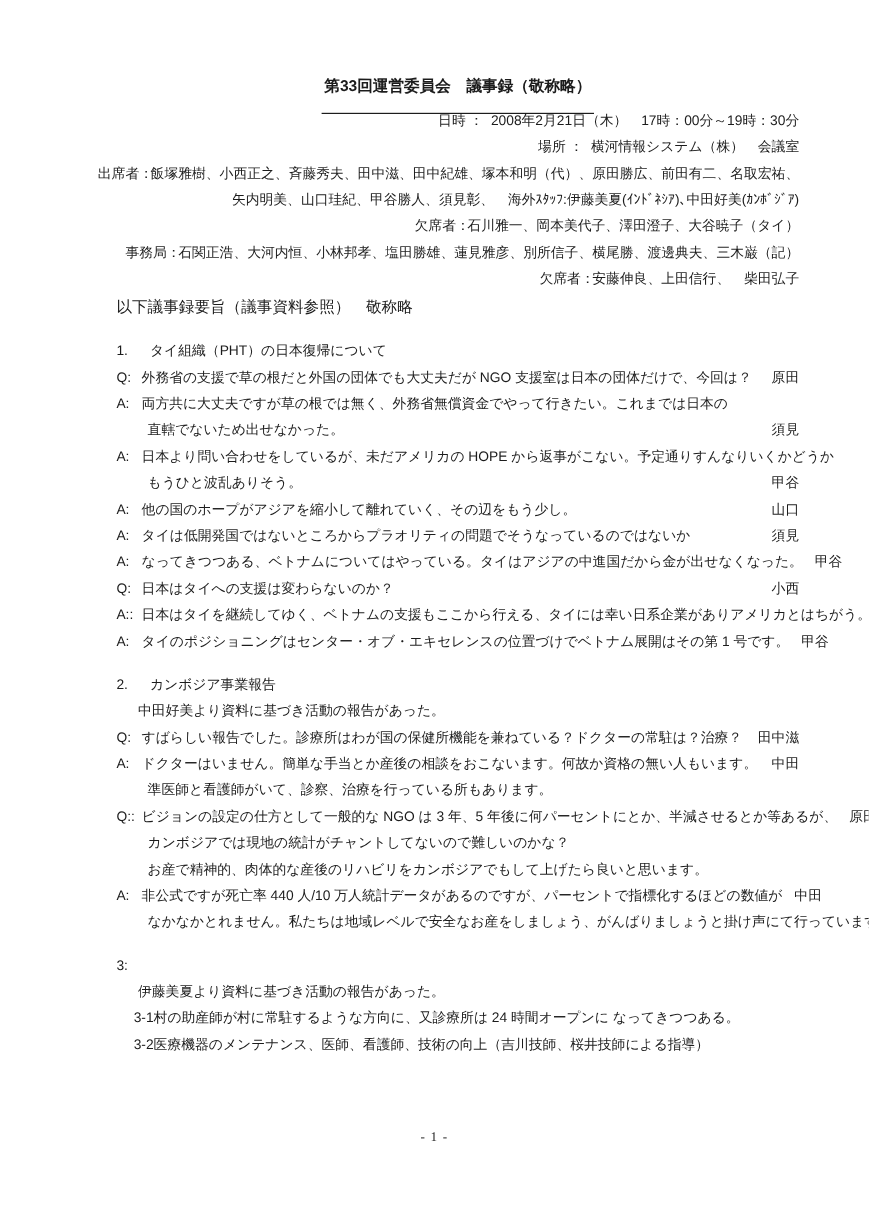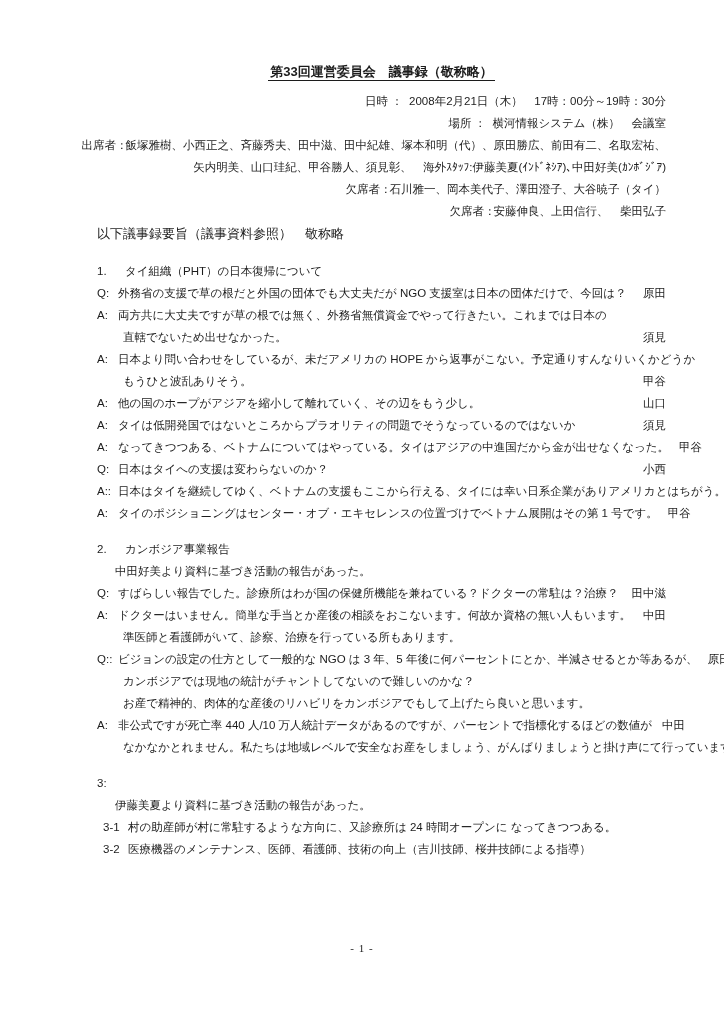--- a/index.html
+++ b/index.html
@@ -9,36 +9,36 @@
     background:#ffffff;
     box-sizing:border-box;
     padding:62px 58px 0 97px;
     color:#1c1c1c;
     font-family:"Liberation Sans","DejaVu Sans",sans-serif;
     font-size:11.5px;
     line-height:22px;
     overflow:hidden;
   }
   .title { text-align:center; font-size:13px; font-weight:700; line-height:20px; margin-bottom:8px; white-space:nowrap; }
-  .title .t-underline { border-bottom:1.5px solid #1c1c1c; padding:0 2px 1px 2px; }
+  .title .t-underline { border-bottom:1.5px solid #1c1c1c; padding:0 2px 15px 2px; }
   .hrow { display:flex;justify-content:flex-end; }
   .hlabel { flex:none; width:44px; white-space:nowrap; }
   .htext { white-space:nowrap; }
   .summary { font-size:13px; line-height:24px; white-space:nowrap; }
   .section { margin-top:14px; }
   .line { display:flex; }
   .num { flex:none; width:28px; }
   .sec-title { white-space:nowrap; }
   .txt { flex:none; white-space:nowrap; }
   .who { flex:none; margin-left:auto; padding-left:10px; white-space:nowrap; }
   .pfx { flex:none; min-width:21px; }
   .ind { padding-left:18px; }
   .cont { padding-left:26px; }
   .sub { padding-left:6px; }
-  .pfx3 { flex:none; width:25px; }
+  .pfx3 { flex:none; width:25px;text-align:right; }
   .footer {
     position:absolute; left:0; right:0; top:941px;
     text-align:center; font-size:11px; line-height:14px;
     font-family:"Liberation Serif","DejaVu Serif",serif;
     letter-spacing:1px;
   }
 </style>
 </head>
 <body>
 
@@ -62,20 +62,24 @@
   </div>
   <div class="hrow">
     <span class="hlabel"></span>
     <span class="htext">矢内明美、山口珪紀、甲谷勝人、須見彰、　海外ｽﾀｯﾌ:伊藤美夏(ｲﾝﾄﾞﾈｼｱ)、中田好美(ｶﾝﾎﾞｼﾞｱ)</span>
   </div>
   <div class="hrow">
     <span class="hlabel">欠席者：</span>
     <span class="htext">石川雅一、岡本美代子、澤田澄子、大谷暁子（タイ）</span>
   </div>
   <div class="hrow">
+    <span class="hlabel">事務局：</span>
+    <span class="htext">石関正浩、大河内恒、小林邦孝、塩田勝雄、蓮見雅彦、別所信子、横尾勝、渡邊典夫、三木巌（記）</span>
+  </div>
+  <div class="hrow">
     <span class="hlabel">欠席者：</span>
     <span class="htext">安藤伸良、上田信行、　柴田弘子</span>
   </div>
 
   <div class="summary">以下議事録要旨（議事資料参照）　敬称略</div>
 
   <div class="section">
     <div class="line">
       <span class="num">1.</span>
       <span class="sec-title">タイ組織（PHT）の日本復帰について</span>

